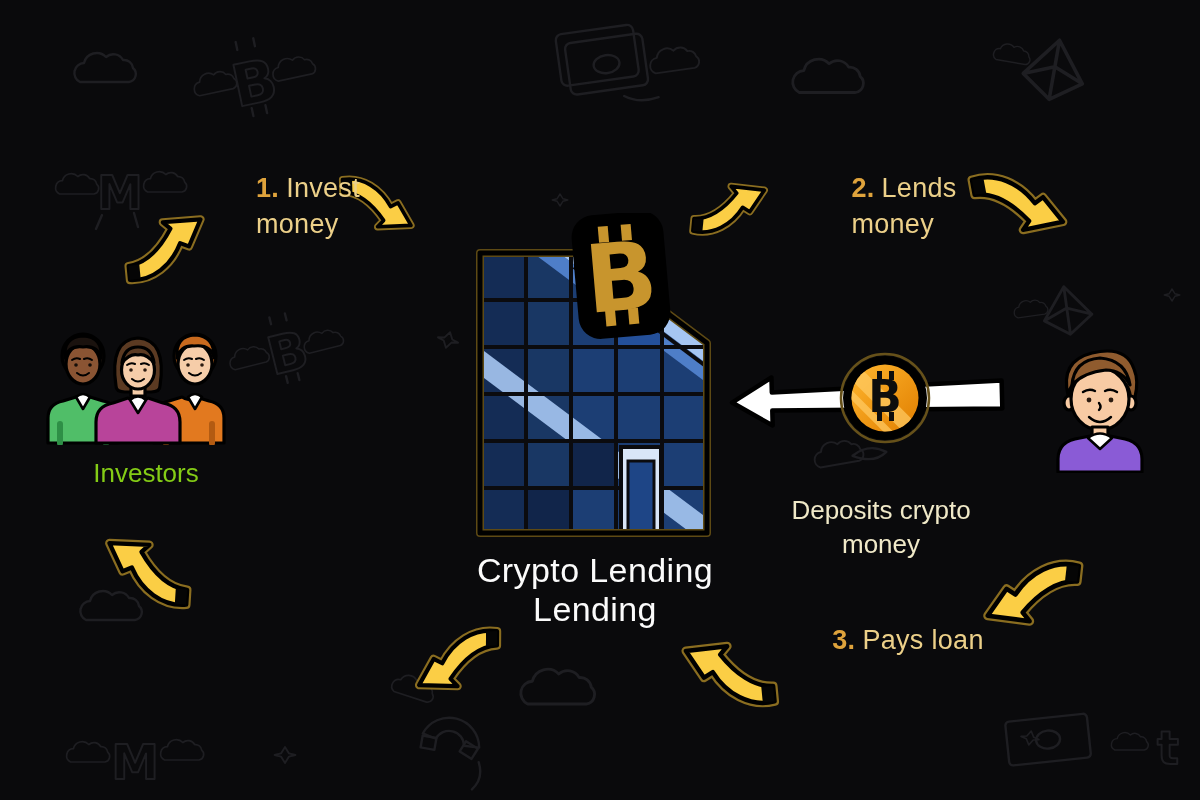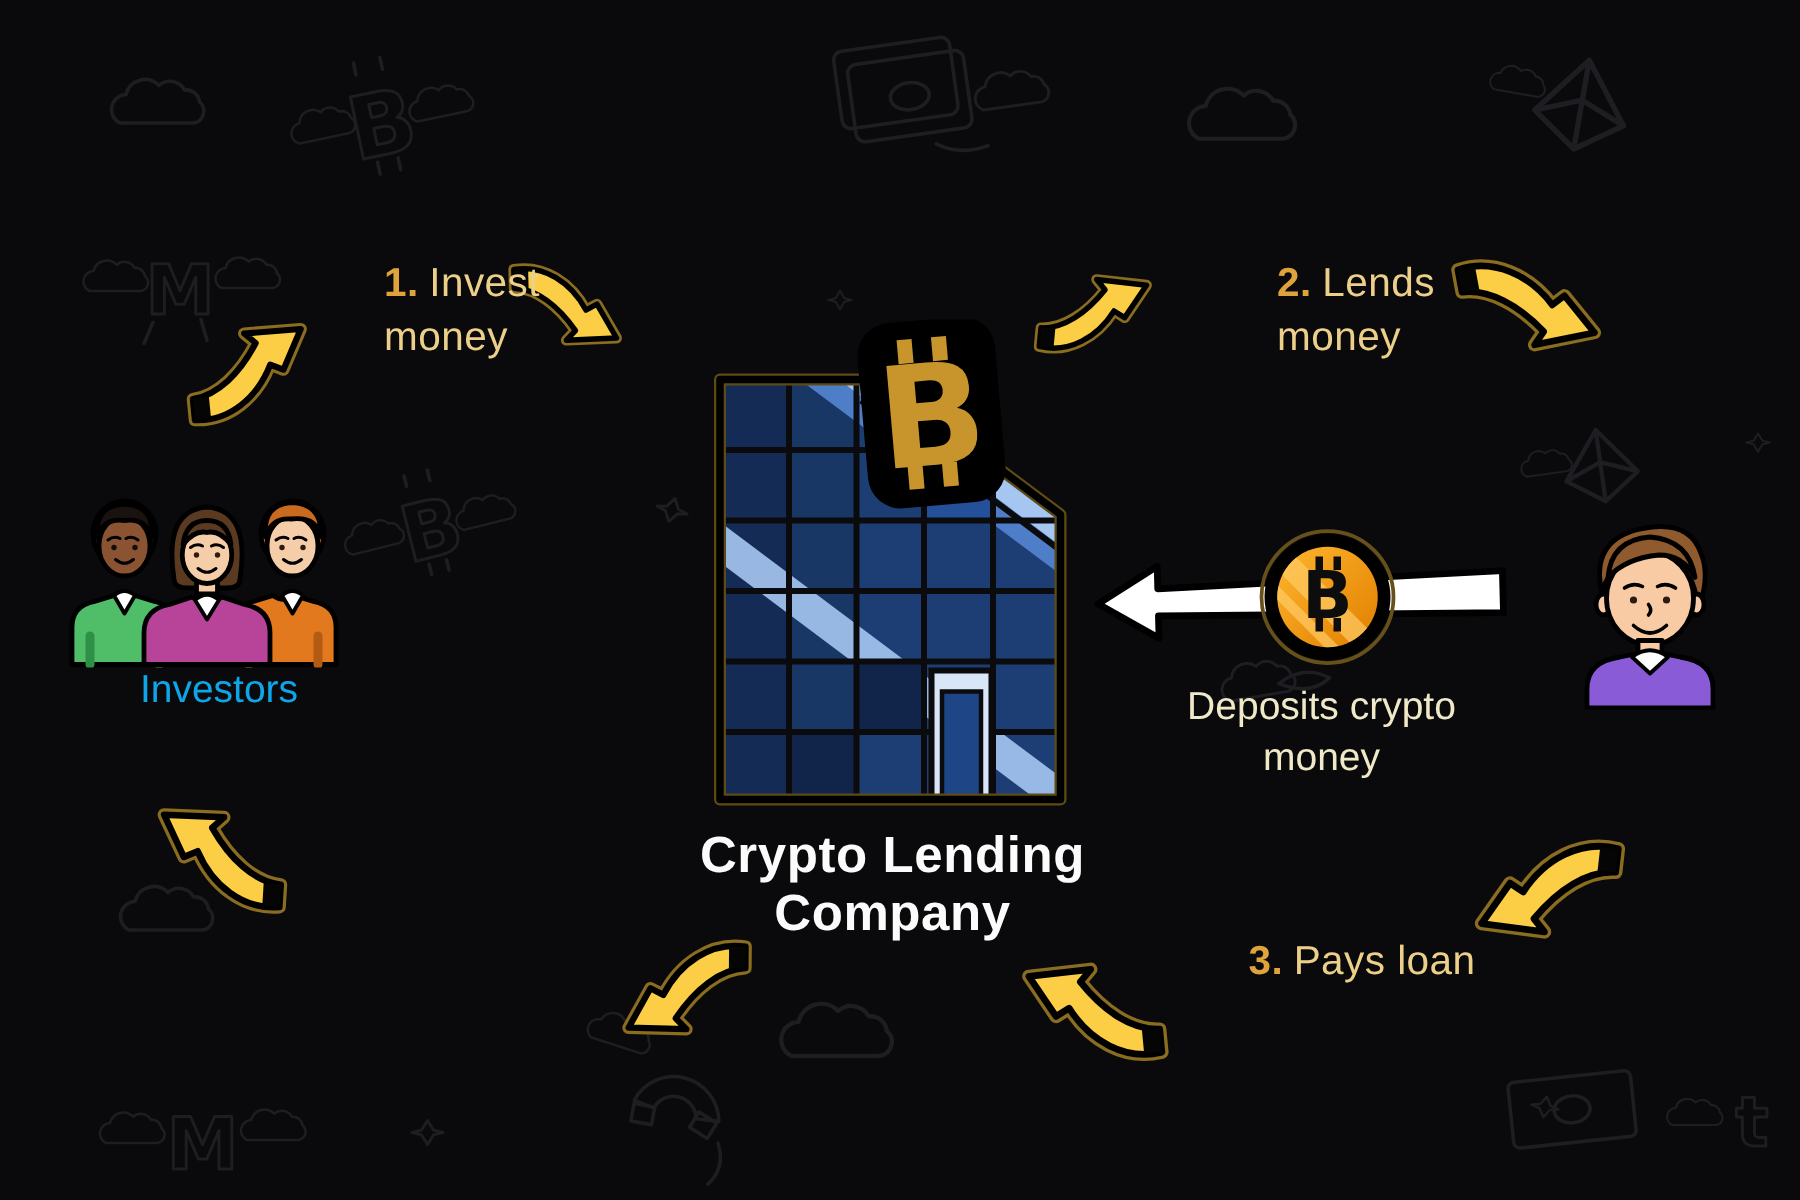--- a/index.html
+++ b/index.html
@@ -10,24 +10,24 @@
   .arrow{overflow:visible;}
   .rim{fill:none;stroke:#8a6d20;stroke-width:11;stroke-linejoin:round;stroke-linecap:round;}
   .amain{fill:#fbce45;stroke:#000;stroke-width:5.5;stroke-linejoin:round;}
   .anotch{fill:#050505;}
   .doodle{stroke:#1e1e22;fill:none;stroke-width:2.4;stroke-linecap:round;stroke-linejoin:round;}
   .dtext{font-family:"DejaVu Sans",sans-serif;font-weight:700;fill:none;stroke:#1e1e22;stroke-width:2;}
   .step{position:absolute;transform:translateX(-50%);text-align:left;
         color:#ecd089;font-size:27px;line-height:36px;letter-spacing:.3px;white-space:nowrap;}
   .step .num{color:#dfa33c;font-weight:700;margin-right:7px;}
   .deposit{position:absolute;transform:translateX(-50%);text-align:center;color:#f0e9c8;
-           font-size:26px;line-height:34px;white-space:nowrap;}
-  .investors-label{position:absolute;transform:translateX(-50%);color:#0ea5e9;font-size:26px;white-space:nowrap;}
+           font-size:26px;line-height:34px;white-space:nowrap;margin-top:40px;}
+  .investors-label{position:absolute;transform:translateX(-50%);color:#84cc16;font-size:26px;white-space:nowrap;margin-top:14px;}
   .company{position:absolute;transform:translateX(-50%);text-align:center;color:#fbfbfb;
-           font-weight:700;font-size:34px;line-height:39px;white-space:nowrap;letter-spacing:.4px;}
+           font-weight:400;font-size:34px;line-height:39px;white-space:nowrap;letter-spacing:.4px;}
   .figure-stroke{stroke:#000;stroke-width:3.2;stroke-linejoin:round;stroke-linecap:round;}
 </style>
 </head>
 <body>
 
 <div class="stage">
 
   <svg width="0" height="0" style="position:absolute" aria-hidden="true">
     <defs>
       <g id="arr">
@@ -306,16 +306,16 @@
 
   <div class="deposit" style="left:881px;top:453px">
     <div>Deposits crypto</div>
     <div>money</div>
   </div>
 
   <div class="investors-label" style="left:146px;top:444px">Investors</div>
 
   <div class="company" style="left:595px;top:551px">
     <div>Crypto Lending</div>
-    <div>Company</div>
+    <div>Lending</div>
   </div>
 
 </div>
 
 </body></html>

